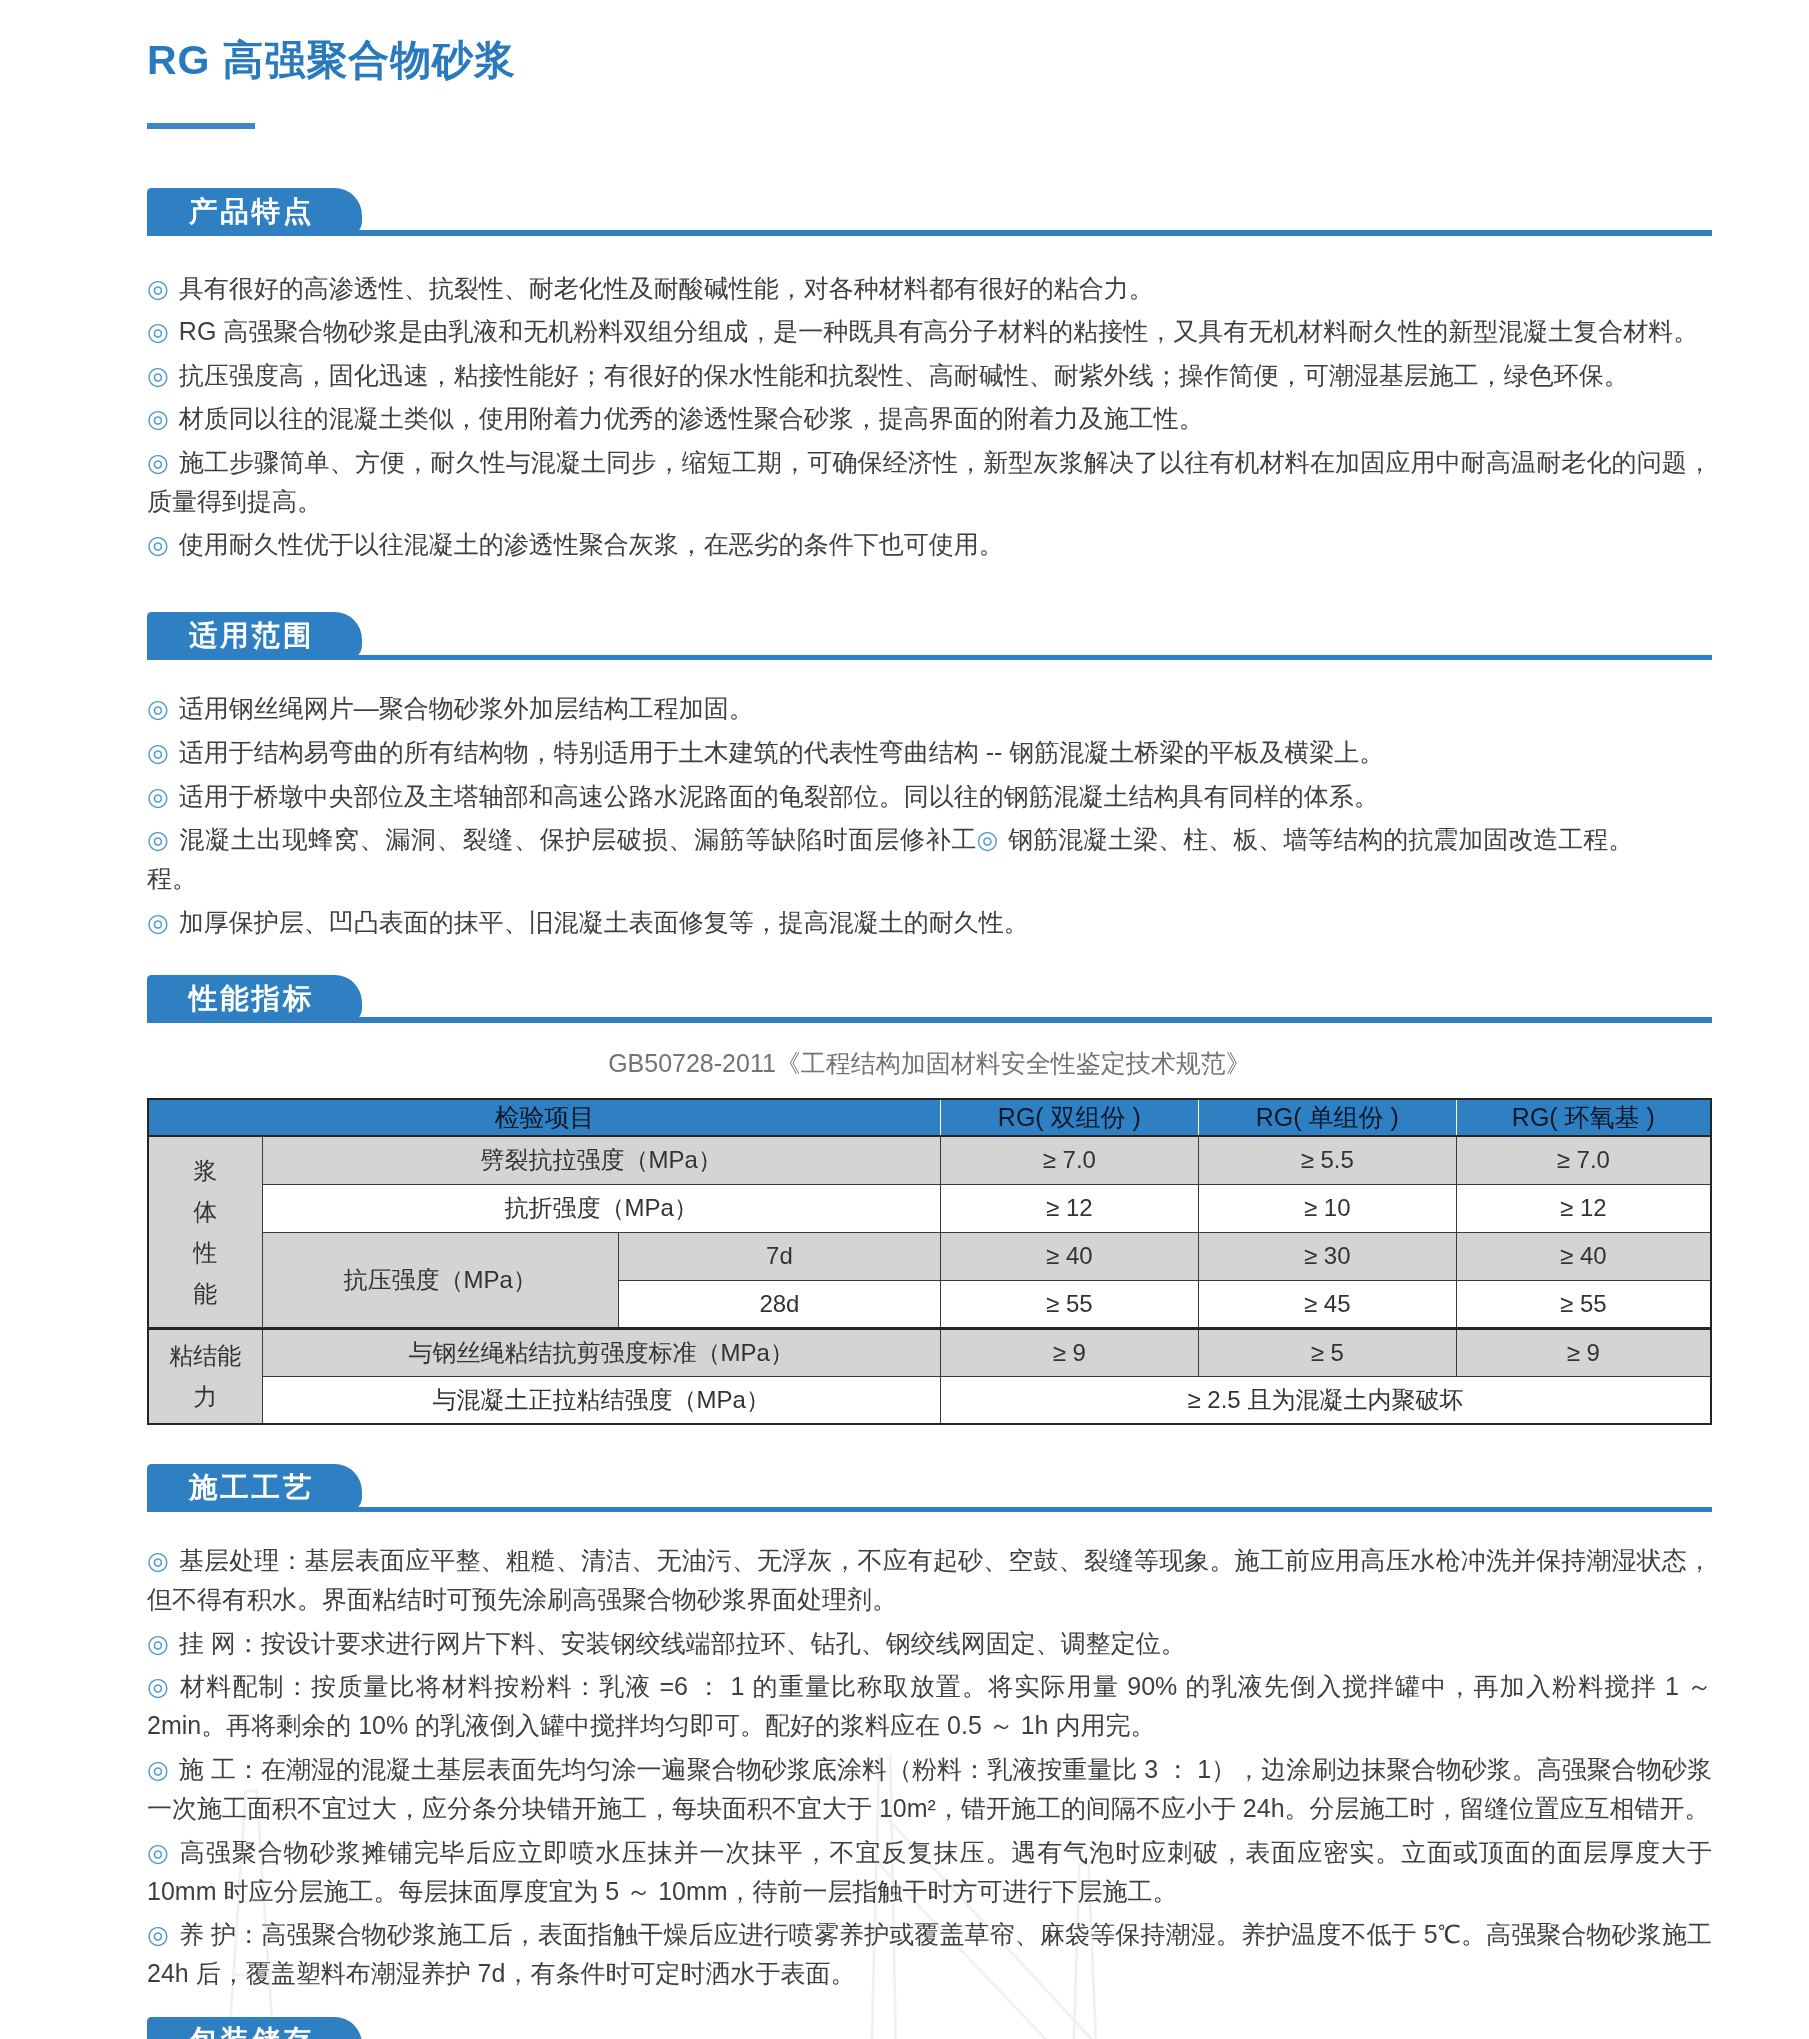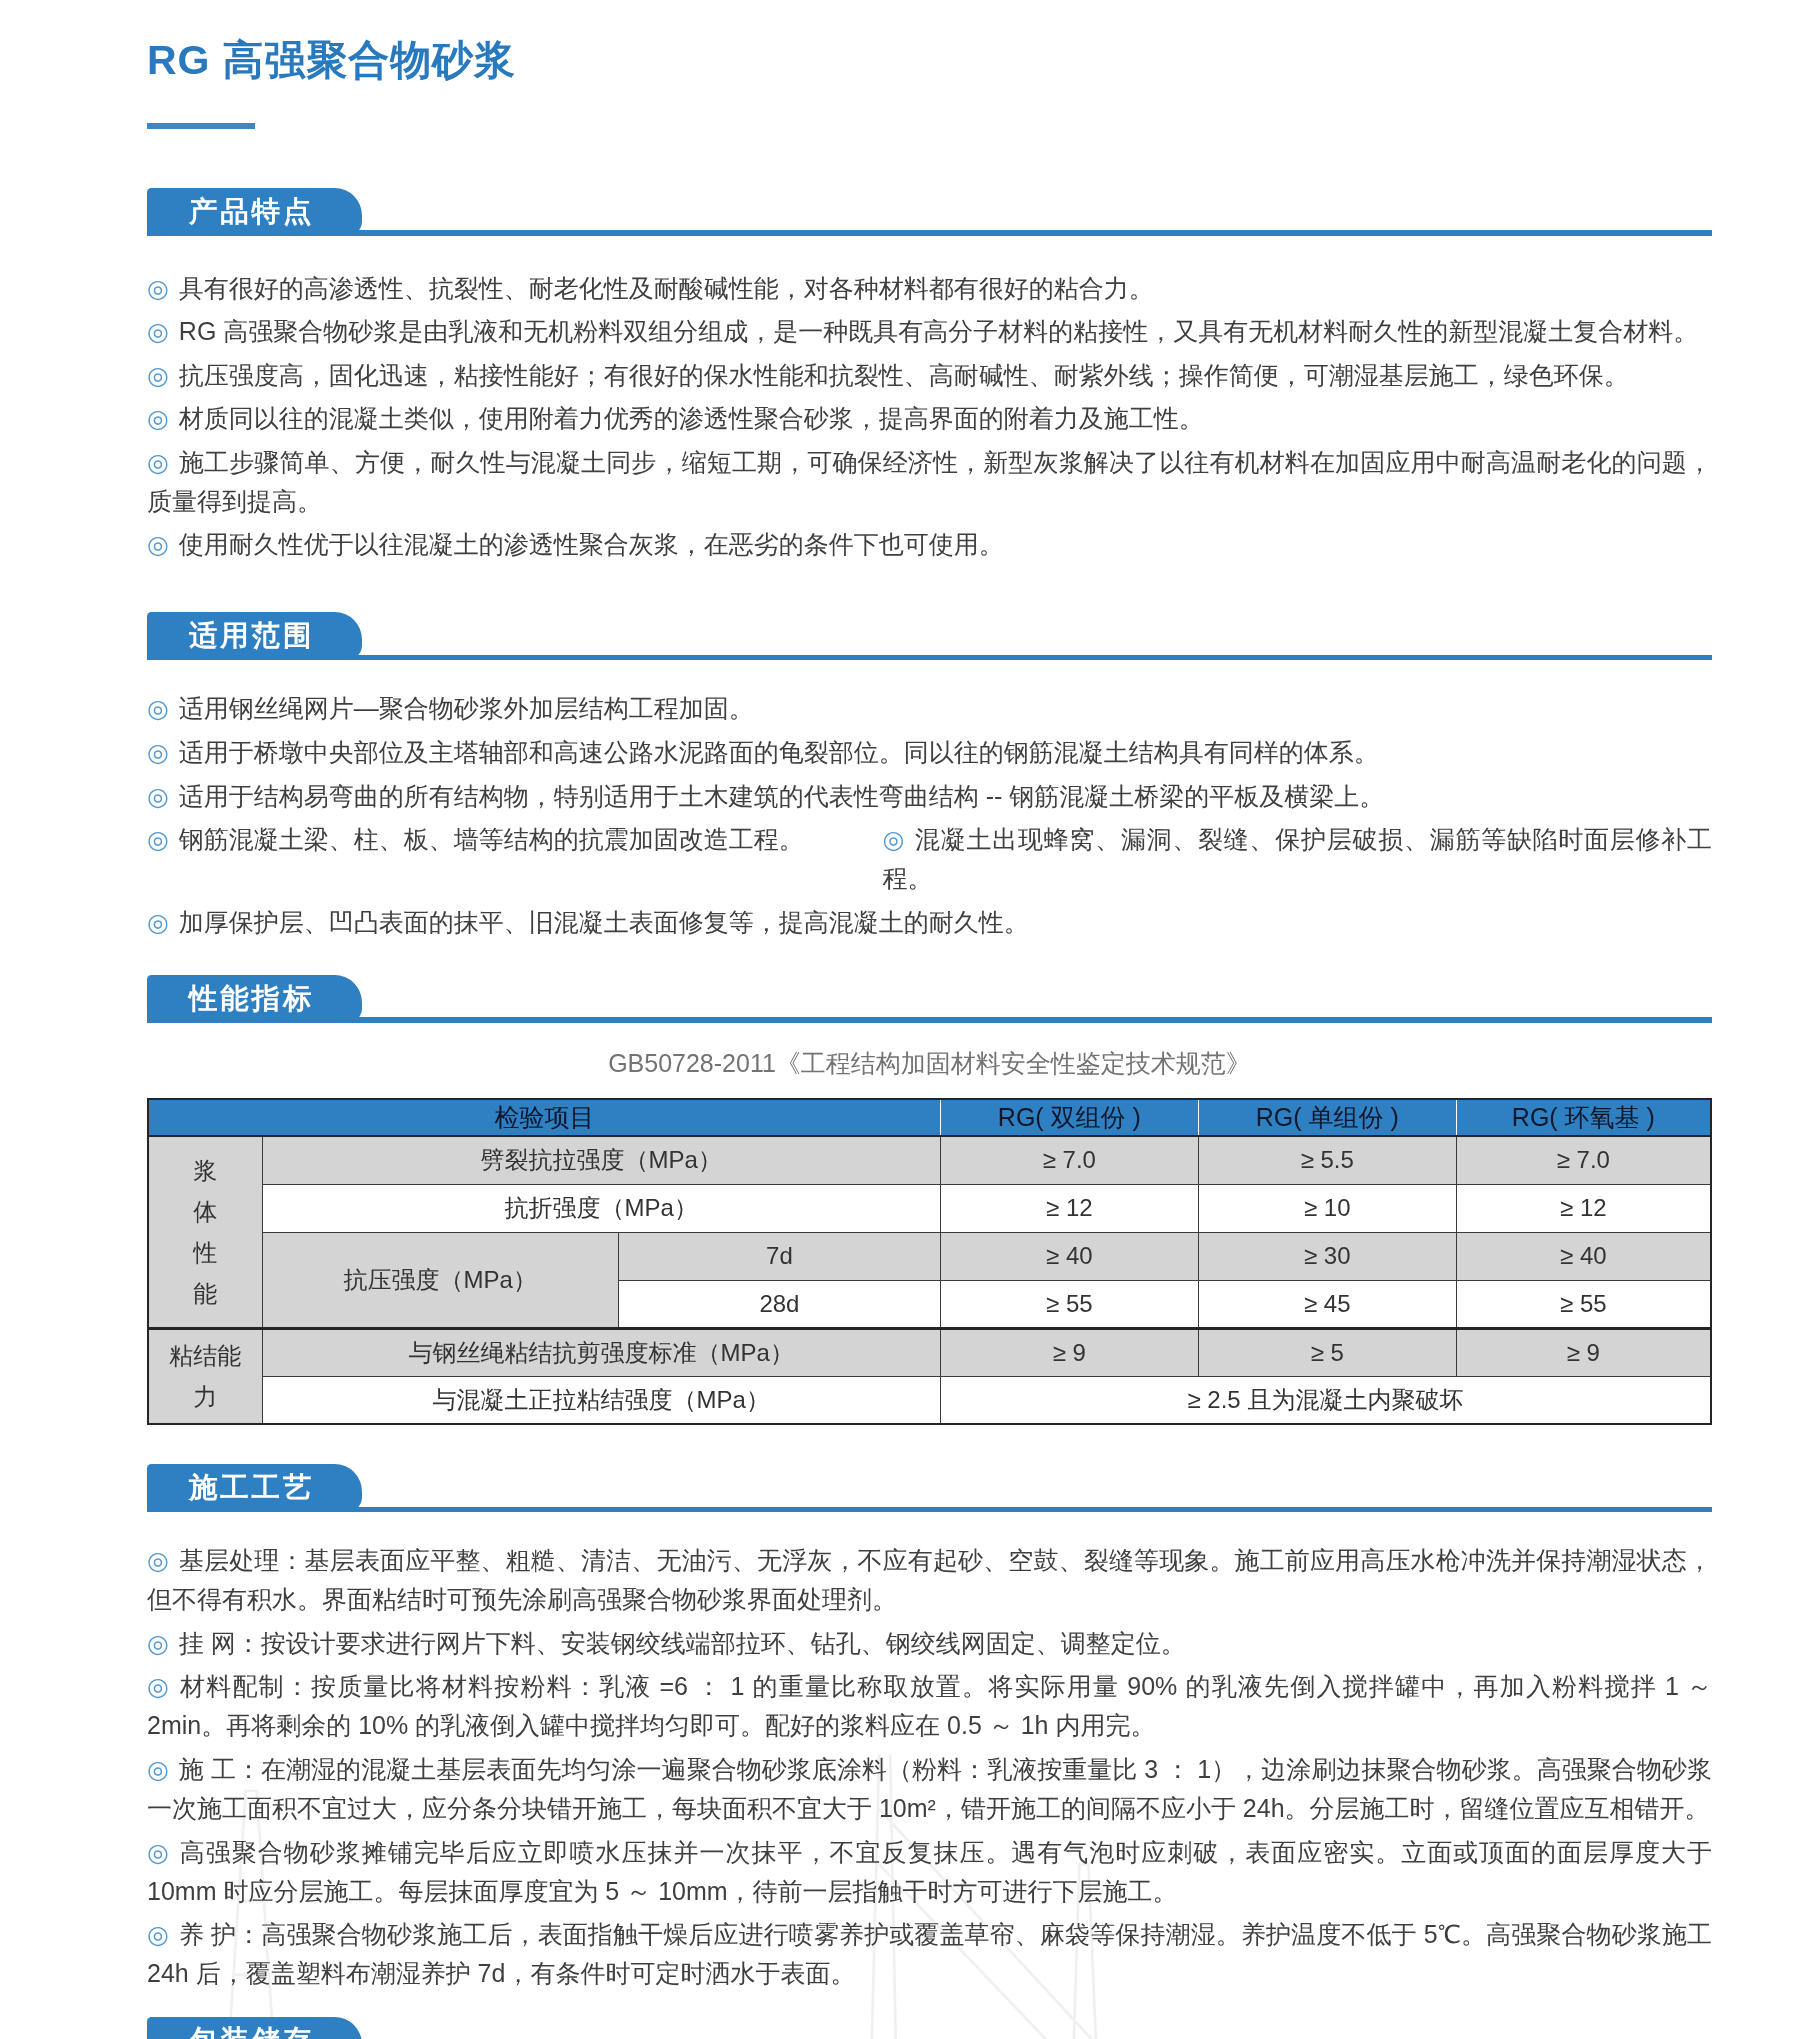--- a/index.html
+++ b/index.html
@@ -166,25 +166,25 @@
       <div class="bullet"><span class="mark">◎</span><span class="txt">施工步骤简单、方便，耐久性与混凝土同步，缩短工期，可确保经济性，新型灰浆解决了以往有机材料在加固应用中耐高温耐老化的问题，质量得到提高。</span></div>
       <div class="bullet"><span class="mark">◎</span><span class="txt">使用耐久性优于以往混凝土的渗透性聚合灰浆，在恶劣的条件下也可使用。</span></div>
     </div>
 
     <div class="section-header mt-scope">
       <div class="rule"></div>
       <div class="banner">适用范围</div>
     </div>
     <div class="bullets tight">
       <div class="bullet"><span class="mark">◎</span><span class="txt">适用钢丝绳网片—聚合物砂浆外加层结构工程加固。</span></div>
+      <div class="bullet"><span class="mark">◎</span><span class="txt">适用于结构易弯曲的所有结构物，特别适用于土木建筑的代表性弯曲结构 -- 钢筋混凝土桥梁的平板及横梁上。</span></div>
       <div class="bullet"><span class="mark">◎</span><span class="txt">适用于桥墩中央部位及主塔轴部和高速公路水泥路面的龟裂部位。同以往的钢筋混凝土结构具有同样的体系。</span></div>
-      <div class="bullet"><span class="mark">◎</span><span class="txt">适用于结构易弯曲的所有结构物，特别适用于土木建筑的代表性弯曲结构 -- 钢筋混凝土桥梁的平板及横梁上。</span></div>
       <div class="dual-row">
+        <div class="bullet second"><span class="mark">◎</span><span class="txt">混凝土出现蜂窝、漏洞、裂缝、保护层破损、漏筋等缺陷时面层修补工程。</span></div>
         <div class="bullet first"><span class="mark">◎</span><span class="txt">钢筋混凝土梁、柱、板、墙等结构的抗震加固改造工程。</span></div>
-        <div class="bullet second"><span class="mark">◎</span><span class="txt">混凝土出现蜂窝、漏洞、裂缝、保护层破损、漏筋等缺陷时面层修补工程。</span></div>
       </div>
       <div class="bullet"><span class="mark">◎</span><span class="txt">加厚保护层、凹凸表面的抹平、旧混凝土表面修复等，提高混凝土的耐久性。</span></div>
     </div>
 
     <div class="section-header mt-perf">
       <div class="rule"></div>
       <div class="banner">性能指标</div>
     </div>
     <div class="table-caption">GB50728-2011《工程结构加固材料安全性鉴定技术规范》</div>
 

